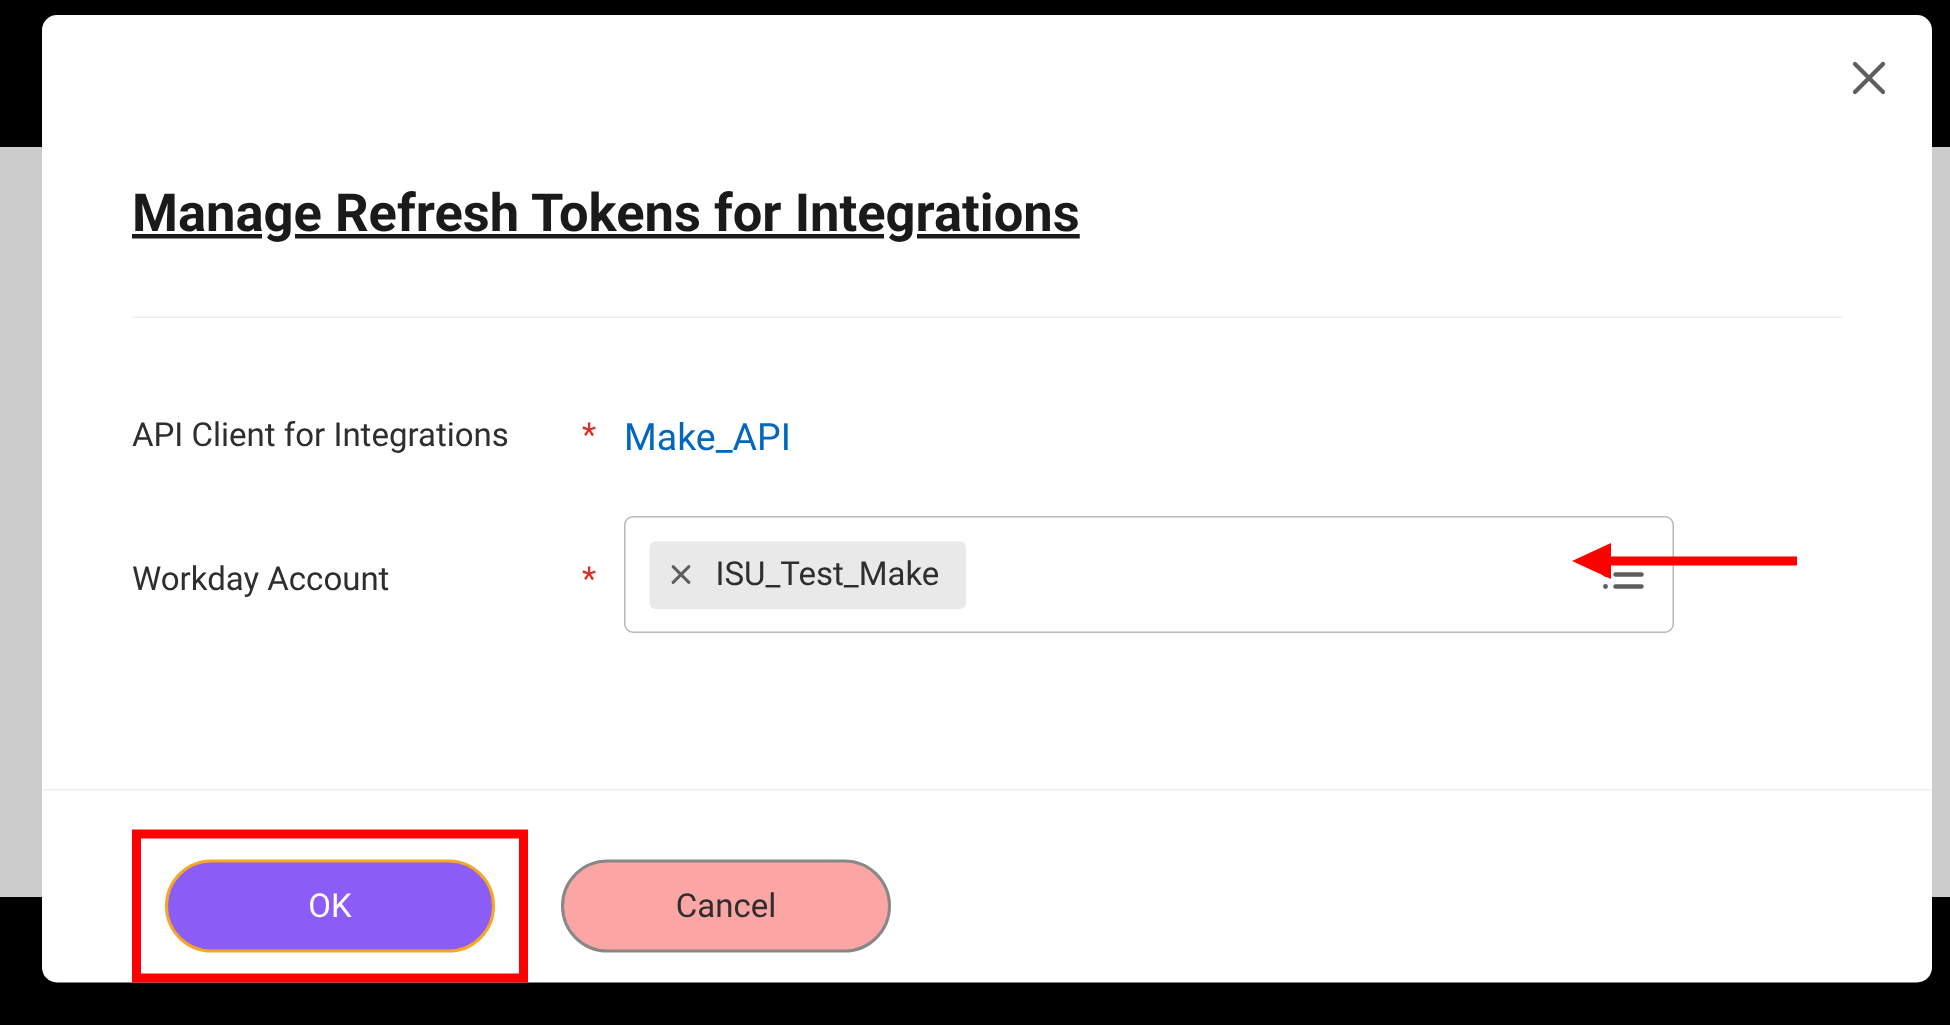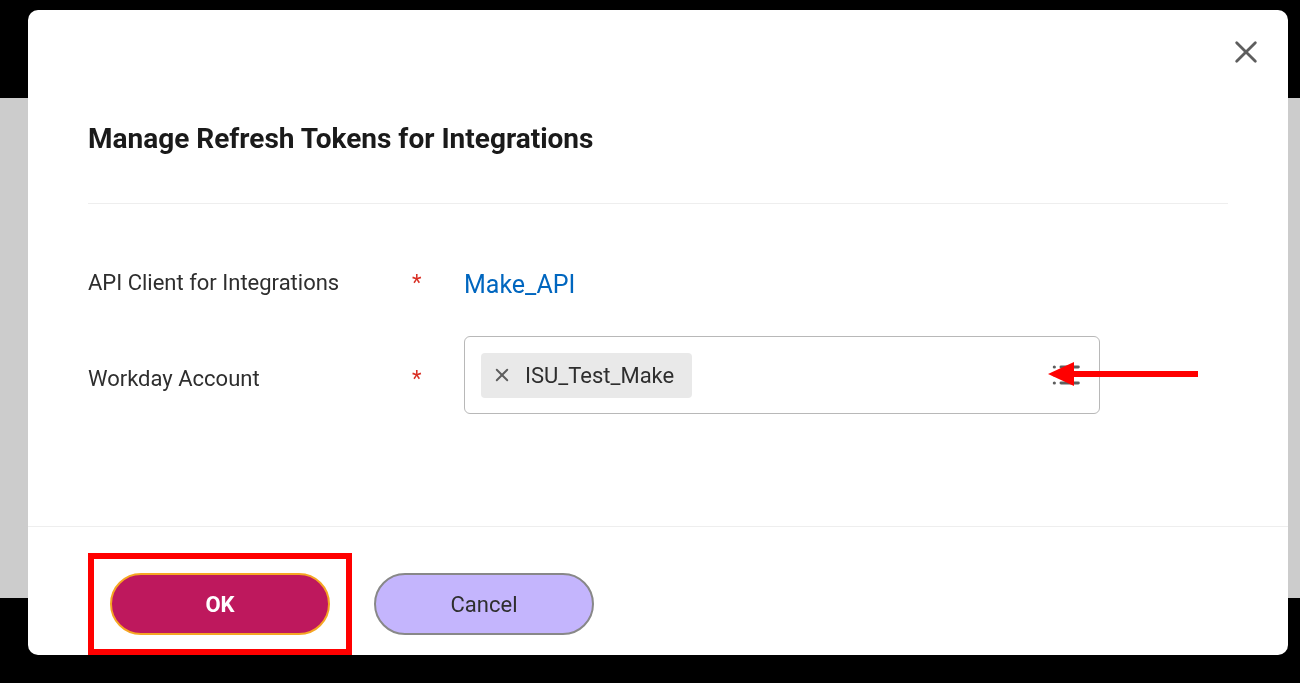--- a/index.html
+++ b/index.html
@@ -40,39 +40,39 @@
       color: #5e5e5e;
     }
     .close-btn svg { width: 100%; height: 100%; }
     .dialog-inner {
       padding: 0 60px;
       flex: 1;
       display: flex;
       flex-direction: column;
     }
     .title {
-      font-size: 28px;
+      font-size: 35px;
       font-weight: 700;
       color: #1a1a1a;
       margin-top: 112px;
       padding-bottom: 48px;
+      text-decoration: underline;
     }
     .divider {
       border: none;
       border-top: 1.5px solid #eee;
       margin: 0;
     }
     .form {
       padding-top: 60px;
     }
     .row {
       display: flex;
       align-items: flex-start;
       margin-bottom: 28px;
-      gap: 24px;
     }
     .label {
       width: 300px;
       font-size: 22px;
       color: #2e2e2e;
       padding-top: 6px;
     }
     .req {
       color: #d93025;
       font-size: 22px;
@@ -81,21 +81,21 @@
     }
     .val-link {
       color: #0066bf;
       font-size: 25px;
       padding-top: 6px;
     }
     .picker {
       border: 1.5px solid #b8b8b8;
       border-radius: 6px;
       height: 78px;
-      width: 636px;
+      width: 700px;
       display: flex;
       align-items: center;
       padding: 0 16px;
       position: relative;
     }
     .chip {
       background: #e9e9e9;
       border-radius: 4px;
       padding: 10px 18px 10px 12px;
       display: flex;
@@ -148,27 +148,26 @@
       border-radius: 999px;
       height: 62px;
       min-width: 220px;
       display: flex;
       align-items: center;
       justify-content: center;
       cursor: pointer;
       border: 2px solid transparent;
     }
     .btn-primary {
-      background: #be185d;
+      background: #8b5cf6;
       color: #fff;
       border-color: #f5a623;
-      font-weight: bold;
     }
     .btn-secondary {
-      background: #c4b5fd;
+      background: #fca5a5;
       color: #2e2e2e;
       border: 2px solid #888;
       margin-top: 20px;
     }
   </style>
 </head>
 <body>
 
 <div class="backdrop-gray"></div>
 

